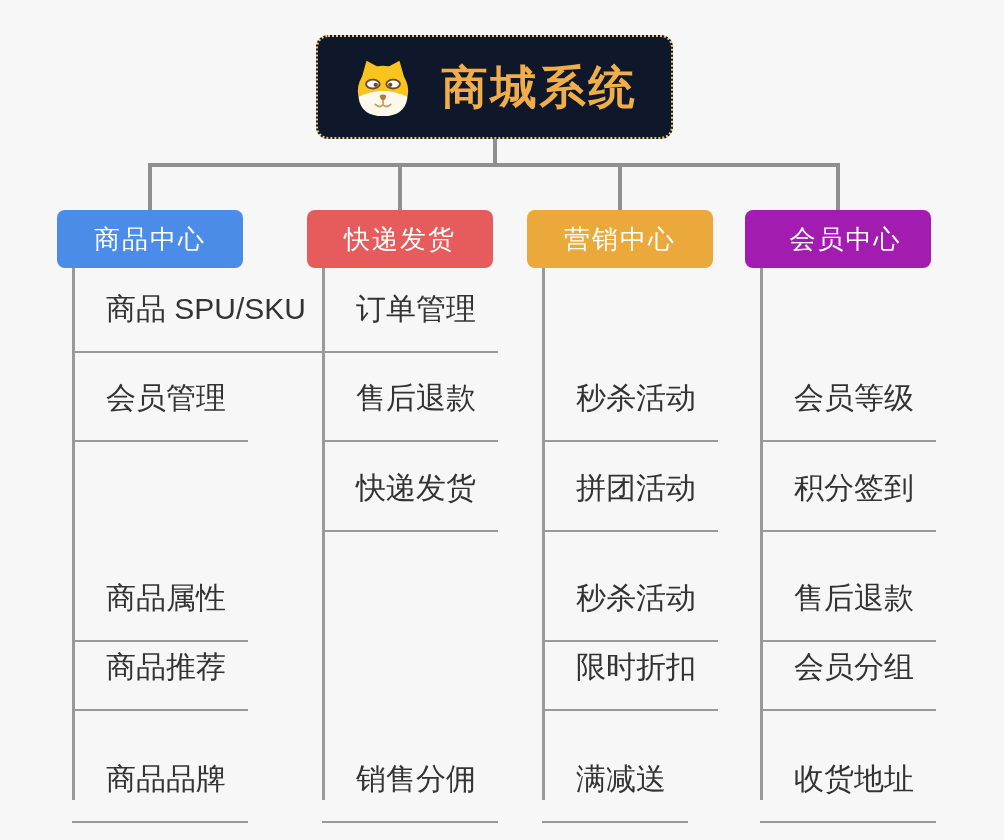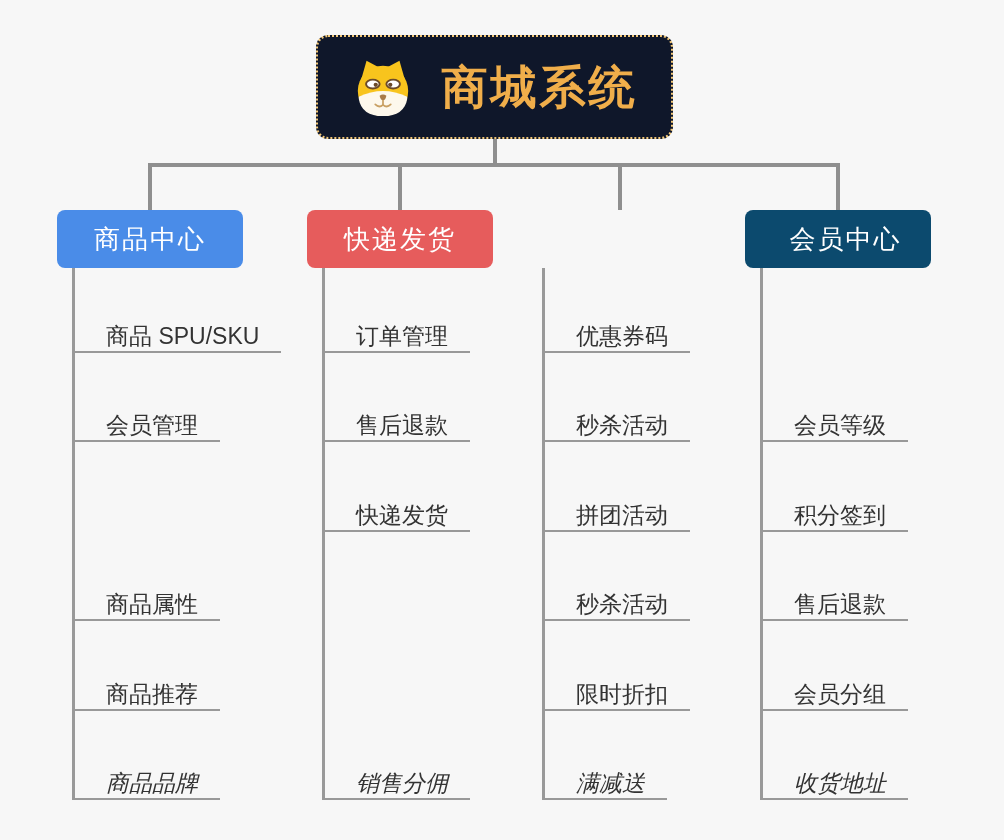--- a/index.html
+++ b/index.html
@@ -34,24 +34,24 @@
     display:flex;align-items:center;justify-content:center;
     color:#ffffff;font-size:26px;letter-spacing:2px;white-space:nowrap;
     box-sizing:border-box;
   }
   .trunk{position:absolute;left:15px;top:58px;width:3px;height:532px;background:#999999;}
 
   
   .leaf{
     position:absolute;left:15px;height:46px;box-sizing:border-box;
     display:inline-flex;align-items:flex-end;white-space:nowrap;
-    padding:0 22px 0 34px;border-bottom:2px solid #999999;
-    font-size:23px;color:#333333;line-height:1.2;
+    padding:0 22px 24px 34px;border-bottom:2px solid #999999;
+    font-size:30px;color:#333333;line-height:1.2;
   }
-  .l0{top:97px;} .l1{top:186px;} .l2{top:276px;} .l3{top:365px;} .l4{top:455px;} .l5{top:544px;font-style:italic;}
+  .l0{top:97px;} .l1{top:186px;} .l2{top:276px;} .l3{top:386px;} .l4{top:455px;} .l5{top:567px;}
 </style>
 </head>
 <body>
 
 <div class="canvas">
 
   <div class="root-node">
     <span class="dog-wrap">
       <svg viewBox="0 0 64 64" width="62" height="62" aria-hidden="true">
         <polygon points="9,26 15,5 30,13" fill="#F8C41D"></polygon>
@@ -90,31 +90,31 @@
   <div class="branch b1">
     <div class="branch-box" style="background-color: rgb(230, 92, 92);">快递发货</div>
     <div class="trunk"></div>
     <div class="leaf l0">订单管理</div>
     <div class="leaf l1">售后退款</div>
     <div class="leaf l2">快递发货</div>
     <div class="leaf l5">销售分佣</div>
   </div>
 
   <div class="branch b2">
+    <div class="branch-box" style="background-color: rgb(235, 168, 59);">营销中心</div>
     <div class="trunk"></div>
-    <div class="leaf l0">优惠券码</div>
     <div class="leaf l1">秒杀活动</div>
     <div class="leaf l2">拼团活动</div>
     <div class="leaf l3">秒杀活动</div>
     <div class="leaf l4">限时折扣</div>
     <div class="leaf l5">满减送</div>
   </div>
 
   <div class="branch b3">
-    <div class="branch-box" style="background-color: #0c4a6e; padding-left: 15px;">会员中心</div>
+    <div class="branch-box" style="background-color: #a21caf; padding-left: 15px;">会员中心</div>
     <div class="trunk"></div>
     <div class="leaf l1">会员等级</div>
     <div class="leaf l2">积分签到</div>
     <div class="leaf l3">售后退款</div>
     <div class="leaf l4">会员分组</div>
     <div class="leaf l5">收货地址</div>
   </div>
 
 </div>
 

